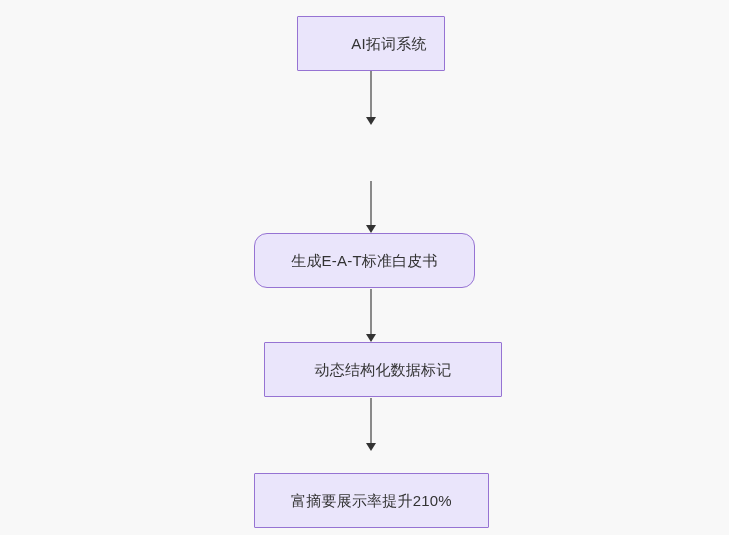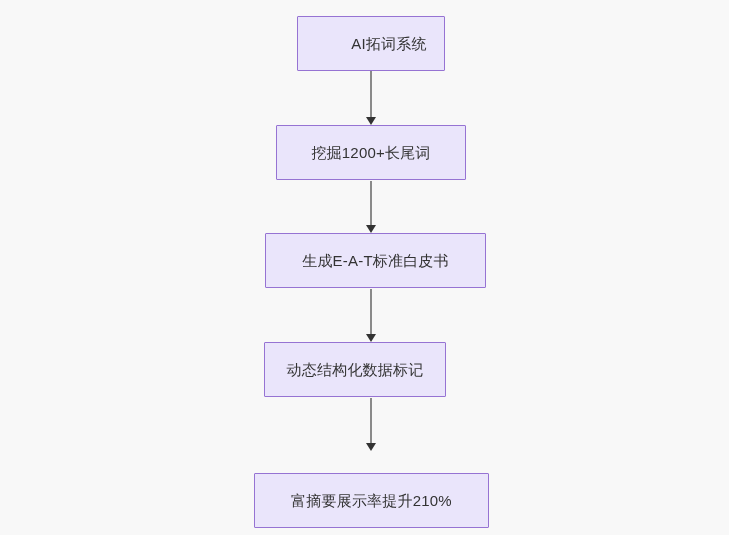--- a/index.html
+++ b/index.html
@@ -56,35 +56,32 @@
 
 <div id="flowchart">
 
   <div class="node" style="left:297px; top:16px; width:148px; height:55px;padding-left:36px;">
     <span class="node-label">AI拓词系统</span>
   </div>
 
   <div class="edge" style="left:370px; top:71px; height:46px;"></div>
   <div class="arrowhead" style="left:366px; top:117px;"></div>
 
-  <div class="node" style="left:276px; top:125px; width:190px; height:55px;">
-    <span class="node-label">挖掘1200+长尾词</span>
-  </div>
 
   <div class="edge" style="left:370px; top:181px; height:44px;"></div>
   <div class="arrowhead" style="left:366px; top:225px;"></div>
 
-  <div class="node" style="left:265px; top:233px; width:221px; height:55px;">
+  <div class="node" style="left:254px; top:233px; width:221px; height:55px;border-radius:13px;">
     <span class="node-label">生成E-A-T标准白皮书</span>
   </div>
 
   <div class="edge" style="left:370px; top:289px; height:45px;"></div>
   <div class="arrowhead" style="left:366px; top:334px;"></div>
 
-  <div class="node" style="left:264px; top:342px; width:182px; height:55px;">
+  <div class="node" style="left:264px; top:342px; width:238px; height:55px;">
     <span class="node-label">动态结构化数据标记</span>
   </div>
 
   <div class="edge" style="left:370px; top:398px; height:45px;"></div>
   <div class="arrowhead" style="left:366px; top:443px;"></div>
 
   <div class="node" style="left:254px; top:473px; width:235px; height:55px;">
     <span class="node-label">富摘要展示率提升210%</span>
   </div>
 

